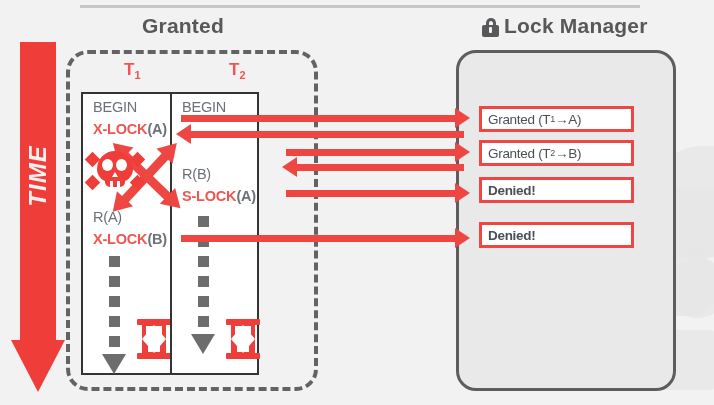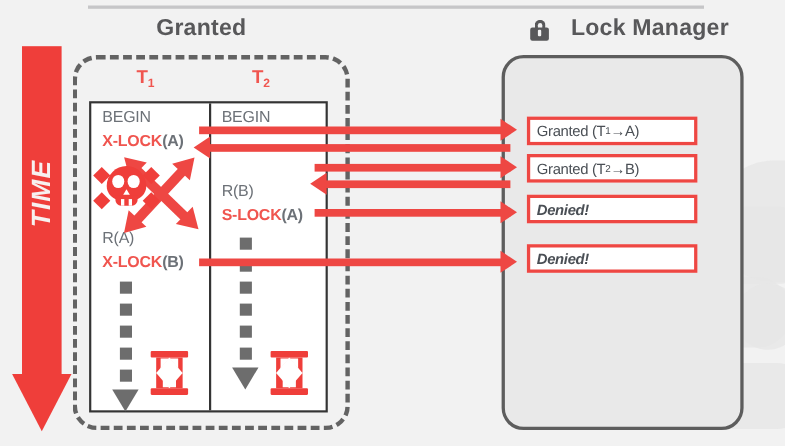--- a/index.html
+++ b/index.html
@@ -20,21 +20,21 @@
 
   
   .toprule{position:absolute;left:80px;top:5px;width:560px;height:3px;background:#c6c6c8;}
 
   
   .title{
     position:absolute;color:#58585a;font-weight:bold;font-size:21px;
     letter-spacing:.2px;white-space:nowrap;
   }
   #schedule-title{left:142px;top:14px;}
-  #lockmgr-title{left:482px;top:14px;display:flex;align-items:center;gap:20px;justify-content:flex-end;}
+  #lockmgr-title{left:482px;top:14px;display:flex;align-items:center;gap:5px;justify-content:flex-end;}
 
   .lock-glyph{display:inline-block;width:17px;height:19px;position:relative;margin-top:2px;}
   .lock-glyph .body{position:absolute;left:0;bottom:0;width:17px;height:12px;background:#58585a;border-radius:2px;}
   .lock-glyph .shackle{position:absolute;left:3.5px;top:0;width:10px;height:11px;
     border:3px solid #58585a;border-bottom:none;border-radius:6px 6px 0 0;box-sizing:border-box;}
   .lock-glyph .kh{position:absolute;left:7px;bottom:3.5px;width:3px;height:6px;background:#f2f2f2;border-radius:1px;}
 
   
   #time-arrow{position:absolute;left:11px;top:42px;width:54px;height:350px;}
   #time-arrow .shaft{position:absolute;left:9px;top:0;width:36px;height:300px;background:#ef3e3a;}
@@ -53,21 +53,21 @@
   }
 
   
   .txn-label{position:absolute;color:#f0554f;font-weight:bold;font-size:17px;}
   .txn-label sub{font-size:11px;font-weight:bold;}
   #txn-1{left:124px;top:60px;}
   #txn-2{left:229px;top:60px;}
 
   
   #schedule-table{
-    position:absolute;left:81px;top:92px;width:217px;height:283px;
+    position:absolute;left:81px;top:92px;width:178px;height:283px;
     background:#fff;border:2px solid #343434;box-sizing:border-box;display:flex;
   }
   .col{position:relative;width:50%;box-sizing:border-box;}
   .col.c2{border-left:2px solid #343434;}
   .op{position:absolute;left:10px;font-size:14.5px;color:#6c7177;white-space:nowrap;letter-spacing:-.2px;}
   .op b{color:#f0554f;font-weight:bold;}
   .op .arg{color:#6c7177;font-weight:bold;}
 
   
   .wait{position:absolute;width:11px;}
@@ -105,21 +105,21 @@
   
   #lockmgr-panel{
     position:absolute;left:456px;top:50px;width:220px;height:341px;
     background:#e9e9e9;border:3px solid #5d5d5d;border-radius:20px;box-sizing:border-box;
   }
   .msg{
     position:absolute;background:#fff;border:3px solid #ee4743;box-sizing:border-box;
     height:26px;display:flex;align-items:center;padding-left:6px;
     font-size:13.5px;color:#4a4f55;white-space:nowrap;letter-spacing:-.3px;
   }
-  .msg.denied{font-style:italic;font-weight:bold;}
+  .msg.denied{font-weight:bold;}
   .msg sub{font-size:9px;}
 
   
   .ray{position:absolute;height:7px;background:#ee4743;}
   .rhead{position:absolute;width:0;height:0;}
   .rhead.right{border-top:10px solid transparent;border-bottom:10px solid transparent;border-left:15px solid #ee4743;}
   .rhead.left{border-top:10px solid transparent;border-bottom:10px solid transparent;border-right:15px solid #ee4743;}
 
   
   .dbl{position:absolute;transform-origin:0 50%;height:9px;background:#ee4743;}

